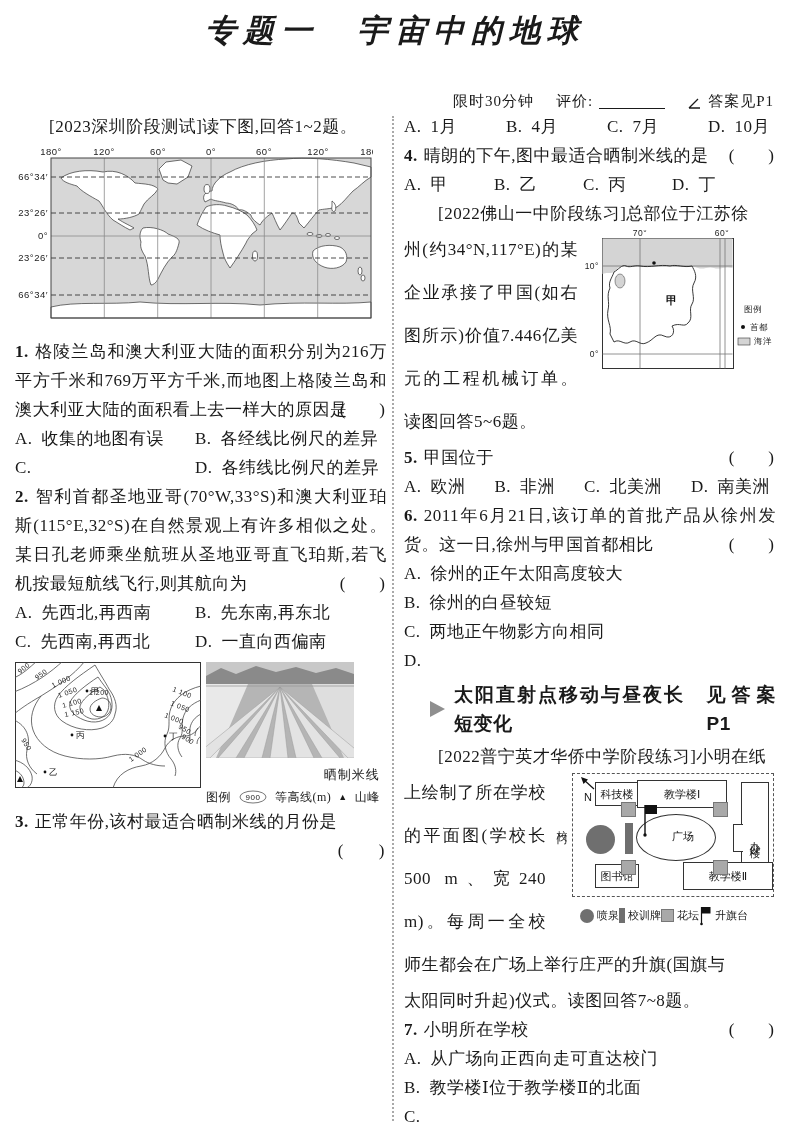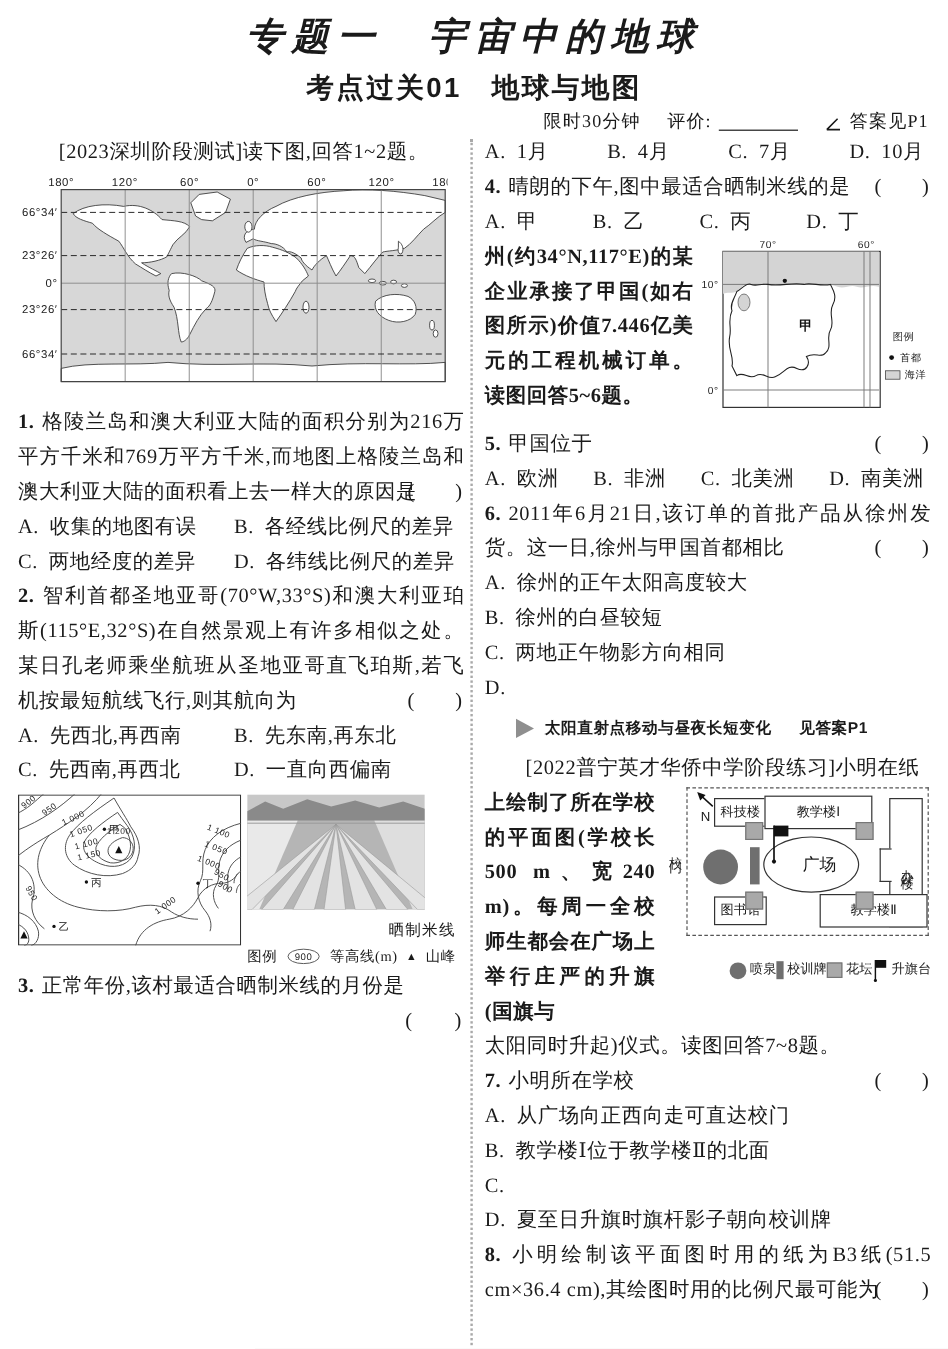--- a/index.html
+++ b/index.html
@@ -29,56 +29,55 @@
   .opt4row{display:flex;justify-content:space-between;padding-right:6px;}
   .optline{display:flex;}
   .olet{padding-right:9px;flex:none;}
   
   .fig{margin:5px 0 4px 0;}
   .fig-pair{display:flex;gap:5px;margin:6px 0 2px 0;}
   .photo-cap{text-align:right;font-size:13px;line-height:16px;letter-spacing:1px;}
   .fig-legend{display:flex;align-items:center;gap:7px;font-size:12px;line-height:16px;margin-top:6px;}
   .fig-map{float:right;margin:2px 0 2px 6px;}
   .flow{display:flow-root;}
-  .wrapP{line-height:19px;font-weight:bold;}
+  .wrapP{line-height:43px;}
   .clear{clear:both;}
   
   .banner{display:flex;align-items:center;gap:9px;margin:5px 0 4px 26px;
-    font-family:"Liberation Sans","DejaVu Sans",sans-serif;font-weight:bold;font-size:13px;letter-spacing:.5px;}
+    font-family:"Liberation Sans","DejaVu Sans",sans-serif;font-weight:bold;font-size:19px;letter-spacing:.5px;}
   .tri{width:0;height:0;border-left:15px solid #8f8f8f;border-top:8px solid transparent;border-bottom:8px solid transparent;flex:none;}
   .banner .ref{margin-left:14px;}
   
   .plan{position:relative;width:224px;height:152px;font-family:"Liberation Sans","DejaVu Sans",sans-serif;letter-spacing:0;}
   .plan-frame{position:absolute;left:20px;top:0;width:200px;height:122px;border:1.6px dashed #555;background:#fff;}
   .bldg{position:absolute;border:1.2px solid #333;background:#fff;display:flex;align-items:center;justify-content:center;
         font-size:11px;line-height:12px;}
   .vert{writing-mode:vertical-rl;letter-spacing:3px;}
   .gate{position:absolute;left:2px;top:48px;width:14px;font-size:11px;line-height:13px;text-align:center;}
   .fount{position:absolute;left:13px;top:51px;width:29px;height:29px;border-radius:50%;background:#6f6f6f;}
   .motto{position:absolute;left:52px;top:49px;width:8px;height:31px;background:#6f6f6f;}
   .plaza{position:absolute;left:63px;top:40px;width:80px;height:47px;border:1.1px solid #333;border-radius:50%;
-         display:flex;align-items:center;justify-content:center;font-size:14px;padding-left:14px;box-sizing:border-box;}
+         display:flex;align-items:center;justify-content:center;font-size:11px;padding-left:14px;box-sizing:border-box;font-family:Liberation Mono, monospace;}
   .bed{position:absolute;width:13px;height:13px;background:#a9a9a9;border:.8px solid #777;}
   .flagpos{position:absolute;left:68px;top:30px;}
   .northpos{position:absolute;left:3px;top:2px;width:24px;text-align:center;font-size:11px;line-height:11px;}
-  .plan-legend{position:absolute;left:0;top:138px;width:224px;display:flex;align-items:center;
-               justify-content:flex-end;font-size:11px;}
+  .plan-legend{position:absolute;left:0;top:128px;width:224px;display:flex;align-items:center;
+               justify-content:center;font-size:11px;}
   .pl-item{display:flex;align-items:center;gap:3px;}
   .sym-circle{width:14px;height:14px;border-radius:50%;background:#6f6f6f;}
   .sym-bar{width:6px;height:15px;background:#6f6f6f;}
   .sym-square{width:11px;height:11px;background:#a9a9a9;border:.8px solid #777;}
   svg text{font-family:"Liberation Sans","DejaVu Sans",sans-serif;}
 </style>
 </head>
 <body>
 
 <div id="page">
 
   <div class="hdr-title">专题一　宇宙中的地球</div>
-  <div class="hdr-sub">考点过关01　地球与地图</div>
   <div class="hdr-meta">
     <span>限时30分钟</span>
     <span style="width:14px"></span>
     <span>评价:</span>
     <span class="blank-line"></span>
     <svg class="ans-icon" width="15" height="13" viewBox="0 0 15 13">
       <path d="M2,11 H13 M2,11 L11,2" stroke="#1a1a1a" stroke-width="1.3" fill="none"></path>
     </svg>
     <span>答案见P1</span>
   </div>
@@ -154,21 +153,20 @@
           <span>收集的地图有误</span>
         </span>
       <span class="optline">
           <span class="olet">B.</span>
           <span>各经线比例尺的差异</span>
         </span>
     </div>
     <div class="optrow">
       <span class="oa optline">
           <span class="olet">C.</span>
-          <span>两地经度的差异</span>
         </span>
       <span class="optline">
           <span class="olet">D.</span>
           <span>各纬线比例尺的差异</span>
         </span>
     </div>
 
     <div class="stem">
       <span class="qnum">2.</span><span>智利首都圣地亚哥(70°W,33°S)和澳大利亚珀斯(115°E,32°S)在自然景观上有许多相似之处。某日孔老师乘坐航班从圣地亚哥直飞珀斯,若飞机按最短航线飞行,则其航向为</span>
       <span class="bracket">(　　)</span>
@@ -321,20 +319,21 @@
       <span class="optline">
           <span class="olet">C.</span>
           <span>丙</span>
         </span>
       <span class="optline">
           <span class="olet">D.</span>
           <span>丁</span>
         </span>
     </div>
 
+    <div class="indent">[2022佛山一中阶段练习]总部位于江苏徐</div>
     <div class="flow">
       <svg class="fig-map" width="192" height="152" viewBox="0 0 192 152">
         <rect x="18.5" y="8.5" width="131" height="130" fill="#fff" stroke="#333" stroke-width="1"></rect>
         <path d="M18.5,8.5 H148.5 V38 C140,36 136,40 130,38 C124,36 120,40 114,38 C104,34 96,38 86,36 C76,34 66,38 56,36 C50,35 46,38 42,36 C38,34 34,38 30,42 C26,44 22,42 18.5,44 Z" fill="#d4d4d4"></path>
         <ellipse cx="36" cy="51" rx="5" ry="7" fill="#d4d4d4" stroke="#333" stroke-width="0.5"></ellipse>
         <g stroke="#777" stroke-width="0.8">
           <line x1="56" y1="8.5" x2="56" y2="138.5"></line>
           <line x1="136" y1="8.5" x2="136" y2="138.5"></line>
           <line x1="141" y1="8.5" x2="141" y2="138.5"></line>
           <line x1="18.5" y1="36" x2="148.5" y2="36"></line>

